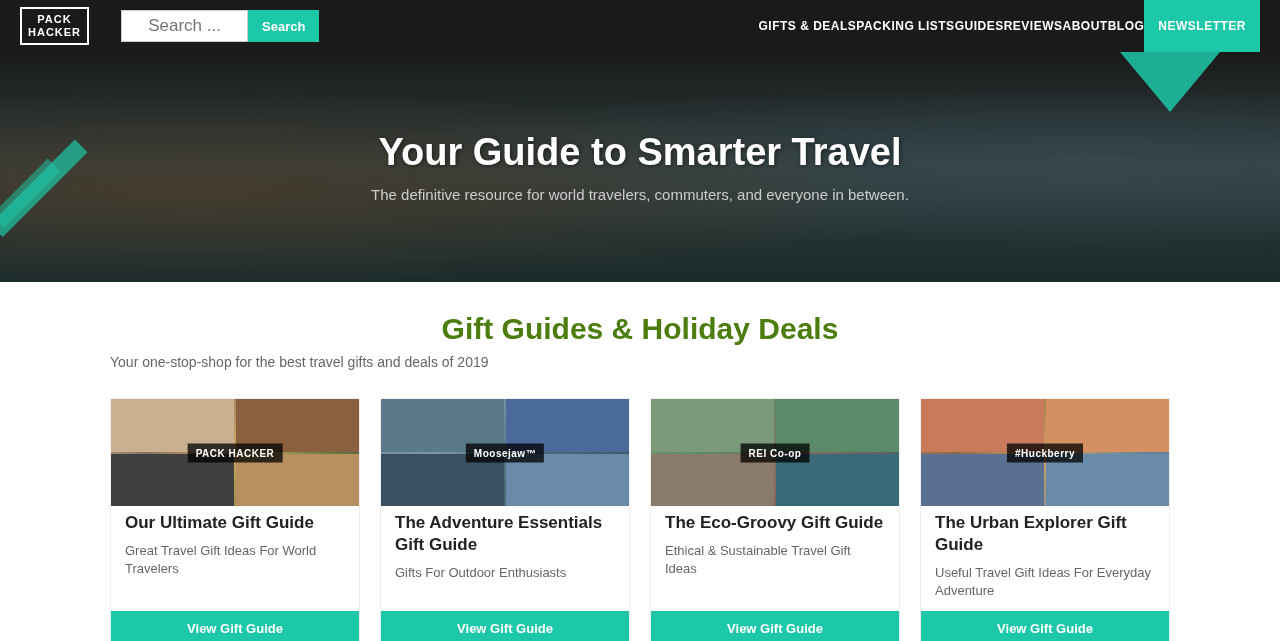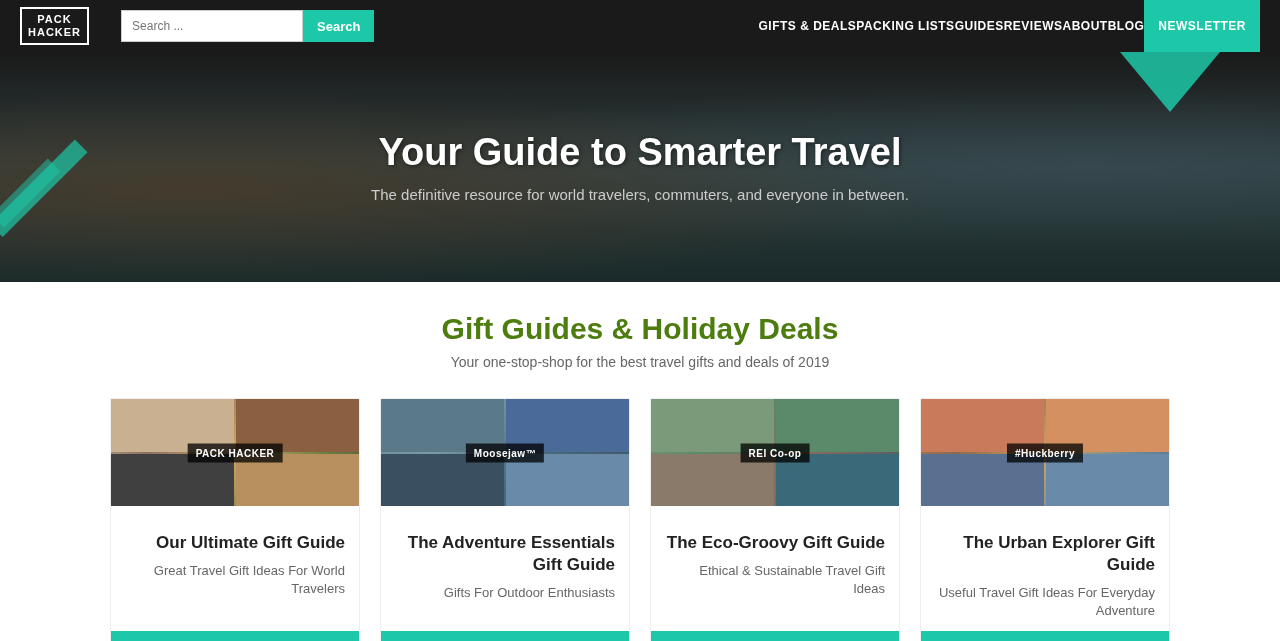--- a/index.html
+++ b/index.html
@@ -31,24 +31,25 @@
     }
     .search-form {
       display: flex;
       align-items: center;
       flex-shrink: 0;
     }
     .search-input {
       height: 32px;
       padding: 0 10px;
       border: 1px solid #ccc;
-      font-size: 12px;
-      width: 182px;
+      font-size: 17px;
+      width: 127px;
       background: #fff;
       outline: none;
+      text-align: center;
     }
     .search-button {
       height: 32px;
       background: #1dc8a8;
       color: #fff;
       border: none;
       padding: 0 14px;
       font-size: 13px;
       font-weight: bold;
       cursor: pointer;
@@ -151,21 +152,21 @@
       margin: 0 auto;
     }
     .section-title {
       text-align: center;
       font-size: 30px;
       font-weight: bold;
       color: #4d7c0f;
       margin-bottom: 8px;
     }
     .section-subtitle {
-      text-align: center;
+      text-align: left;
       font-size: 14px;
       color: #666;
       margin-bottom: 28px;
     }
 
     
     .cards-grid {
       display: grid;
       grid-template-columns: repeat(4, 1fr);
       gap: 20px;
@@ -196,23 +197,22 @@
       transform: translateX(-50%) translateY(50%);
       background: rgba(0,0,0,0.75);
       color: #fff;
       font-size: 10px;
       font-weight: bold;
       padding: 4px 8px;
       white-space: nowrap;
       letter-spacing: 0.5px;
     }
     .card-body {
-      padding: 26px 14px 0;
+      padding: 6px 14px 0;
       flex: 1;
-      text-align: right;
     }
     .card-title {
       font-size: 17px;
       font-weight: bold;
       color: #222;
       margin-bottom: 8px;
       line-height: 1.3;
     }
     .card-desc {
       font-size: 13px;

